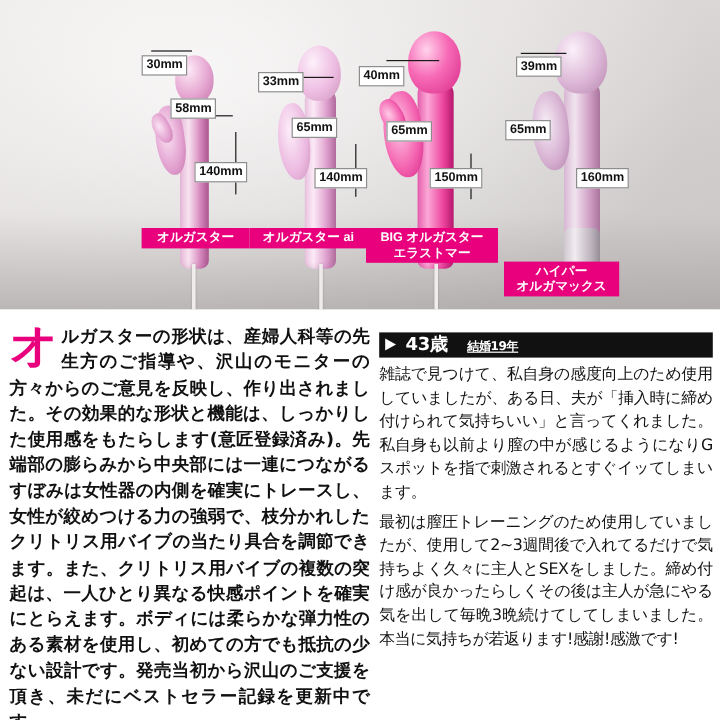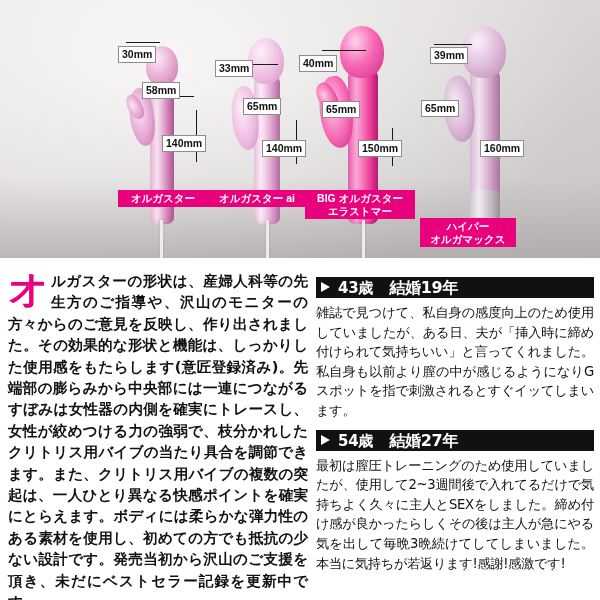--- a/index.html
+++ b/index.html
@@ -215,21 +215,22 @@
     left: 5px;
     top: 5px;
     width: 0;
     height: 0;
     border-left: 9px solid #ffffff;
     border-top: 5.5px solid transparent;
     border-bottom: 5.5px solid transparent;
   }
   .review-head .yrs {
     margin-left: 12px;
-    font-size: 16px;
+    font-size: 10px;
+    text-decoration: underline;
   }
   .review-body {
     margin-top: 5px;
     font-size: 13.2px;
     line-height: 19.6px;
     color: #111111;
     text-align: justify;
     letter-spacing: -0.3px;
     font-family: "DejaVu Sans", sans-serif;
   }
@@ -319,22 +320,17 @@
 
     <div class="right-col">
 
       <div class="review-head">
         <span class="arrow"></span>
         <span class="agebox">43歳</span>
         <span class="yrs">結婚19年</span>
       </div>
       <div class="review-body">雑誌で見つけて、私自身の感度向上のため使用していましたが、ある日、夫が「挿入時に締め付けられて気持ちいい」と言ってくれました。私自身も以前より膣の中が感じるようになりGスポットを指で刺激されるとすぐイッてしまいます。</div>
 
-      <div class="review-head">
-        <span class="arrow"></span>
-        <span class="agebox">54歳</span>
-        <span class="yrs">結婚27年</span>
-      </div>
       <div class="review-body">最初は膣圧トレーニングのため使用していましたが、使用して2~3週間後で入れてるだけで気持ちよく久々に主人とSEXをしました。締め付け感が良かったらしくその後は主人が急にやる気を出して毎晩3晩続けてしてしまいました。本当に気持ちが若返ります!感謝!感激です!</div>
     </div>
 
   </div>
 </div>
 
 </body></html>

